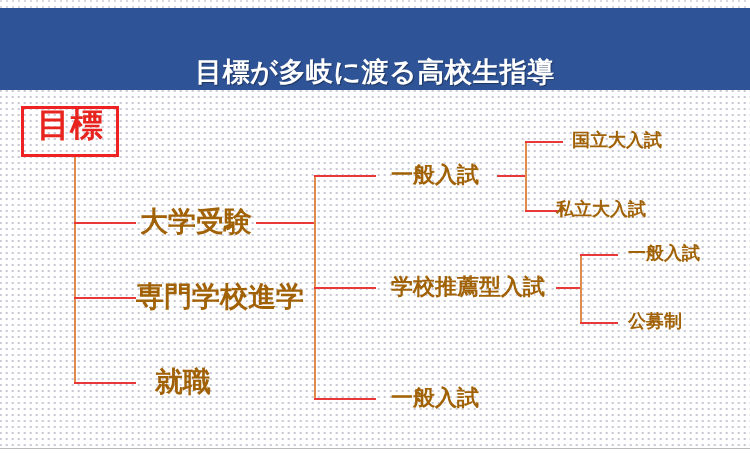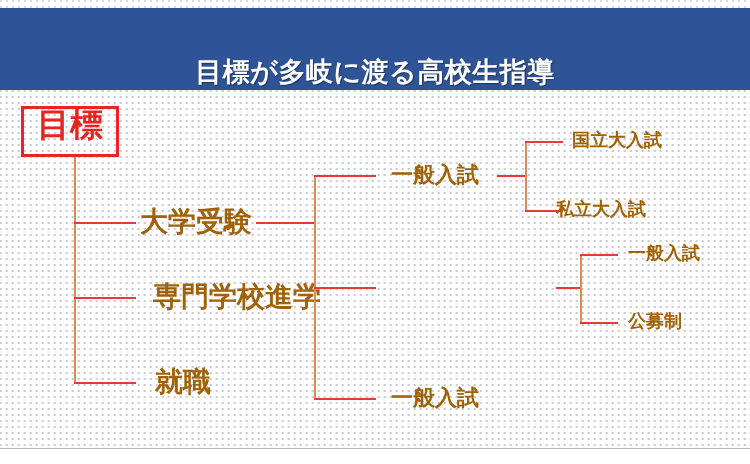--- a/index.html
+++ b/index.html
@@ -127,32 +127,33 @@
 
   <div class="conn v-line" style="left:74px; top:157px; height:226px;"></div>
 
   <div class="conn h-line" style="left:74px; top:222px; width:62px;"></div>
 
   <div class="conn h-line" style="left:74px; top:297px; width:62px;"></div>
 
   <div class="conn h-line" style="left:74px; top:382px; width:62px;"></div>
 
   <div class="node lvl1" style="left:140px; top:222px;">大学受験</div>
-  <div class="node lvl1" style="left:153px; top:297px;">専門学校進学</div>
+  <div class="node lvl1" style="left:136px; top:297px;">専門学校進学</div>
   <div class="node lvl1" style="left:140px; top:382px;margin-left:15px;">就職</div>
 
   <div class="conn h-line" style="left:256px; top:222px; width:60px;"></div>
 
   <div class="conn v-line" style="left:314px; top:175px; height:223px;"></div>
 
   <div class="conn h-line" style="left:314px; top:175px; width:62px;"></div>
   <div class="conn h-line" style="left:314px; top:287px; width:62px;"></div>
   <div class="conn h-line" style="left:314px; top:398px; width:62px;"></div>
 
   <div class="node lvl2" style="left:391px; top:175px;">一般入試</div>
+  <div class="node lvl2" style="left:391px; top:287px;">学校推薦型入試</div>
   <div class="node lvl2" style="left:391px; top:398px;">一般入試</div>
 
   <div class="conn h-line" style="left:497px; top:175px; width:29px;"></div>
   <div class="conn v-line" style="left:525px; top:141px; height:69px;"></div>
   <div class="conn h-line" style="left:525px; top:141px; width:38px;"></div>
   <div class="conn h-line" style="left:525px; top:210px; width:38px;"></div>
 
   <div class="node lvl3" style="left:572px; top:141px;">国立大入試</div>
   <div class="node lvl3" style="left:556px; top:210px;">私立大入試</div>
 

